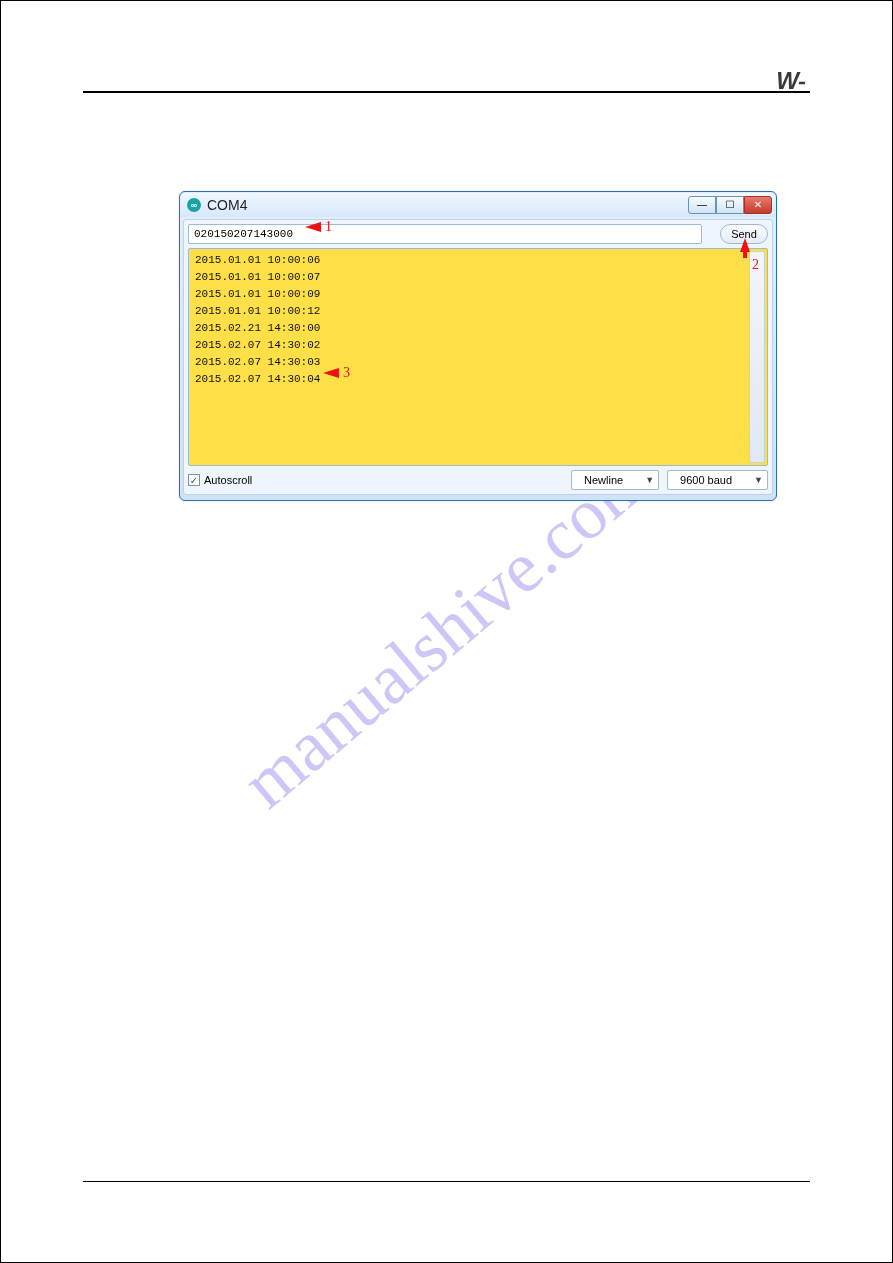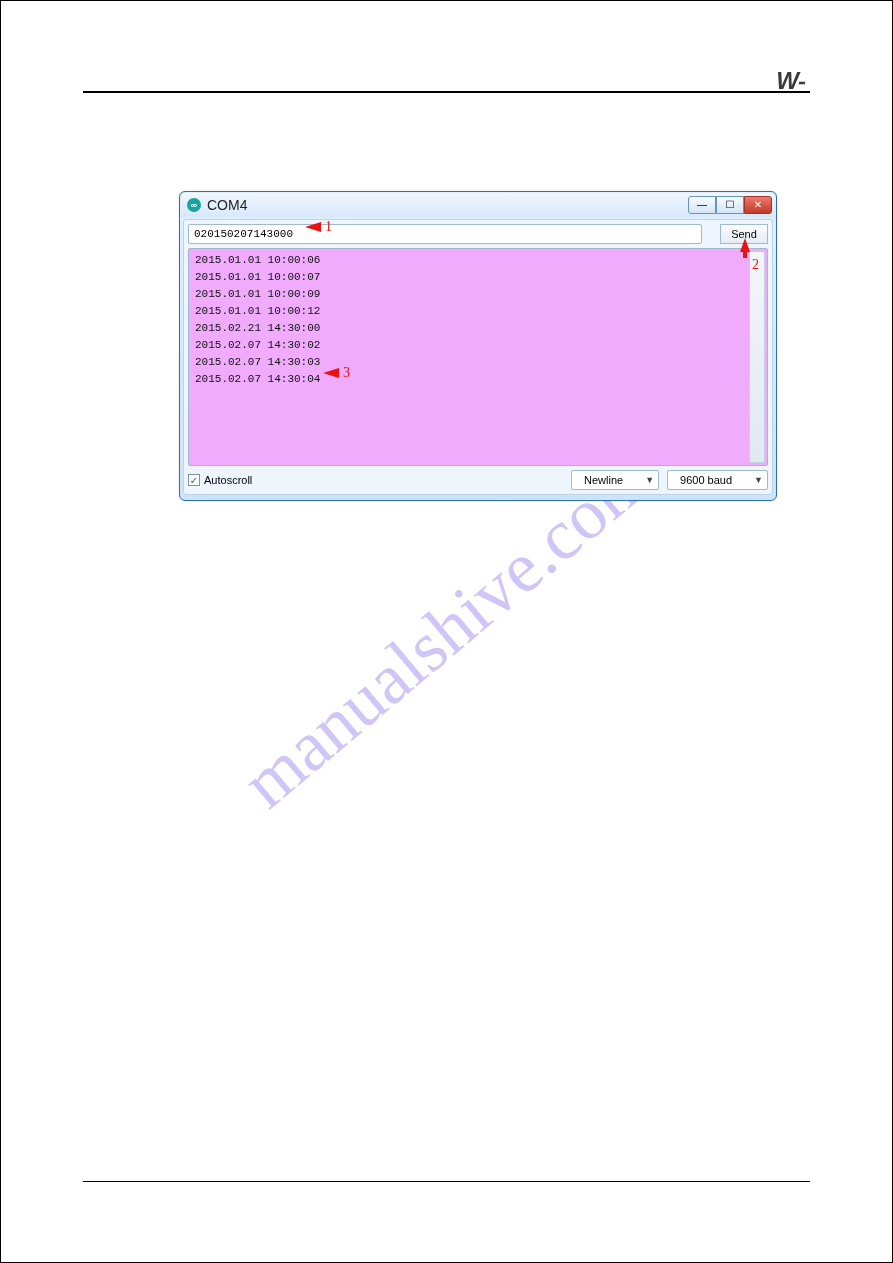--- a/index.html
+++ b/index.html
@@ -114,29 +114,29 @@
     border-radius:2px;
     background:#fff;
     padding:0 5px;
     font-family: "Courier New", monospace;
     font-size:11px;
   }
   .btn {
     height:20px;
     min-width:48px;
     border:1px solid #9fb9d1;
-    border-radius:0;
+    border-radius:10px;
     background:linear-gradient(#fdfdfd,#e4ecf4);
     font-size:11px;
     cursor:pointer;
     padding:0 8px;
   }
   .output {
     flex:1;
-    background:#f0abfc;
+    background:#fde047;
     border:1px solid #9fb9d1;
     border-radius:2px;
     padding:3px 6px;
     font-family:"Courier New", monospace;
     font-size:11px;
     line-height:17px;
     color:#111;
     overflow:hidden;
     position:relative;
   }

